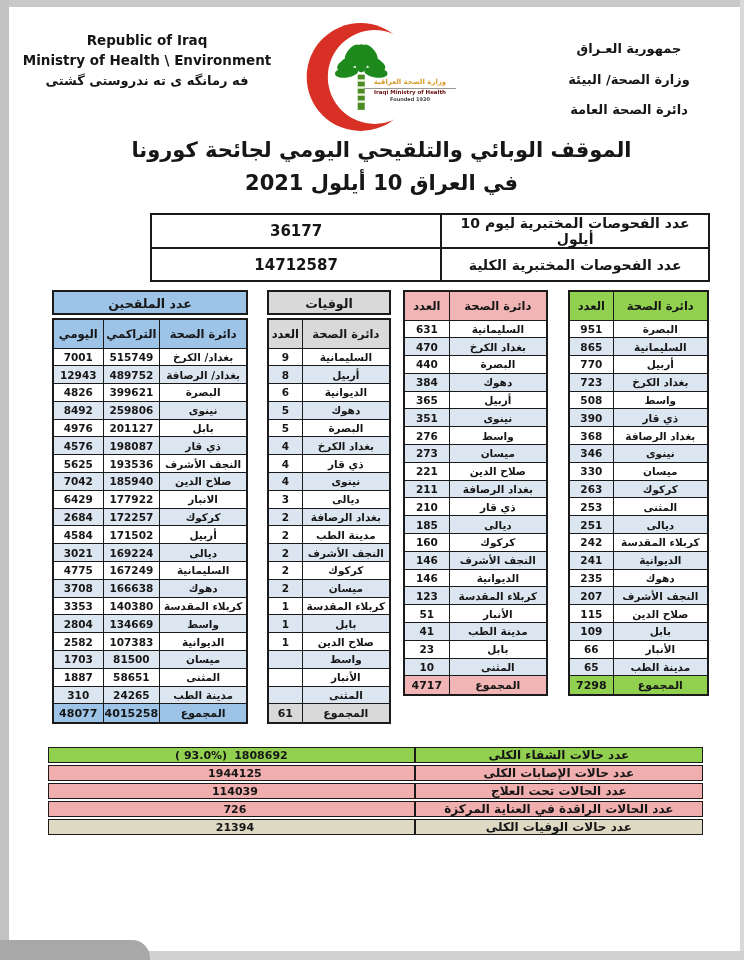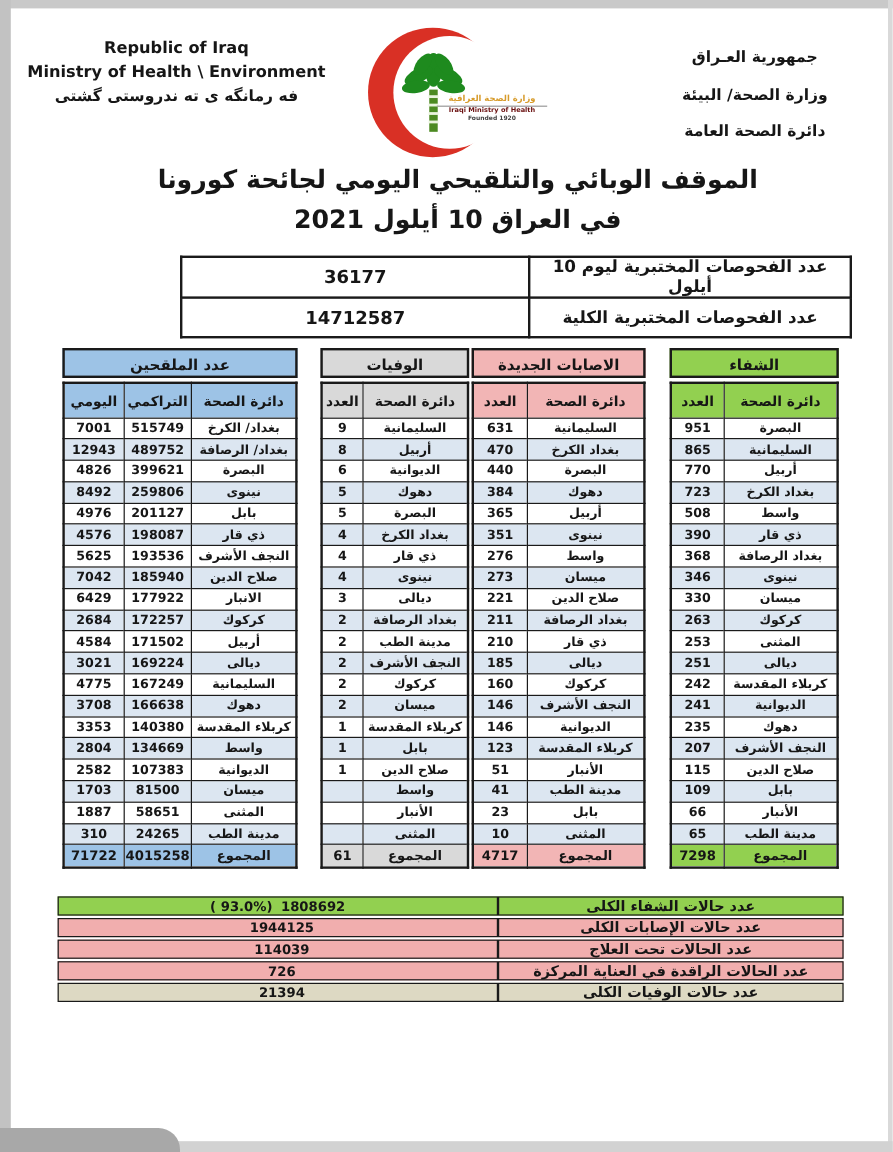--- a/index.html
+++ b/index.html
@@ -42,21 +42,21 @@
   
   .tests{position:absolute; top:213px; left:150px; width:560px; border-collapse:collapse; direction:rtl;}
   .tests td{border:2px solid var(--border-dark); height:33px; text-align:center; font-weight:700;}
   .tests .t-label{width:48%; font-size:14px;}
   .tests .t-value{direction:ltr; font-size:15px;}
 
   
   .main-tables{position:absolute; top:290px; left:52px; display:flex; align-items:flex-start;}
   .tblwrap{flex:none;border-radius:18px;}
   .w-vacc{width:196px; margin-right:19px;}
-  .w-death{width:124px; margin-right:2px;}
+  .w-death{width:124px; margin-right:12px;}
   .w-inf{width:145px; margin-right:20px;}
   .w-rec{width:141px;}
   .tbl-title{height:25px; line-height:23px; border:2px solid var(--border-dark); margin-bottom:3px;
     text-align:center; font-weight:700; font-size:12.5px; direction:rtl;}
   .c-blue{background:var(--blue-header);}
   .c-gray{background:var(--gray-header);}
   .c-pink{background:var(--pink-header);}
   .c-green{background:var(--green-header);}
   table.gov{width:100%; border-collapse:collapse; border:2px solid var(--border-dark); direction:rtl;}
   table.gov th, table.gov td{border:1px solid var(--border-dark); text-align:center;
@@ -270,21 +270,21 @@
           <tr>
             <td>مدينة الطب</td>
             <td>24265</td>
             <td>310</td>
           </tr>
         </tbody>
       <tfoot>
         <tr class="c-blue">
           <td>المجموع</td>
           <td>4015258</td>
-          <td>71722</td>
+          <td>48077</td>
         </tr>
       </tfoot>
     </table>
   </div>
 
   <div class="tblwrap w-death">
     <div class="tbl-title c-gray">الوفيات</div>
     <table class="gov">
       <colgroup>
           <col class="cn">
@@ -381,21 +381,20 @@
       <tfoot>
         <tr class="c-gray">
           <td>المجموع</td>
           <td>61</td>
         </tr>
       </tfoot>
     </table>
   </div>
 
   <div class="tblwrap w-inf">
-    <div class="tbl-title c-pink">الاصابات الجديدة</div>
     <table class="gov">
       <colgroup>
           <col class="cn">
           <col class="cc">
         </colgroup>
       <thead>
         <tr class="c-pink">
           <th>دائرة الصحة</th>
           <th>العدد</th>
         </tr>
@@ -485,21 +484,20 @@
       <tfoot>
         <tr class="c-pink">
           <td>المجموع</td>
           <td>4717</td>
         </tr>
       </tfoot>
     </table>
   </div>
 
   <div class="tblwrap w-rec">
-    <div class="tbl-title c-green">الشفاء</div>
     <table class="gov">
       <colgroup>
           <col class="cn">
           <col class="cc">
         </colgroup>
       <thead>
         <tr class="c-green">
           <th>دائرة الصحة</th>
           <th>العدد</th>
         </tr>

